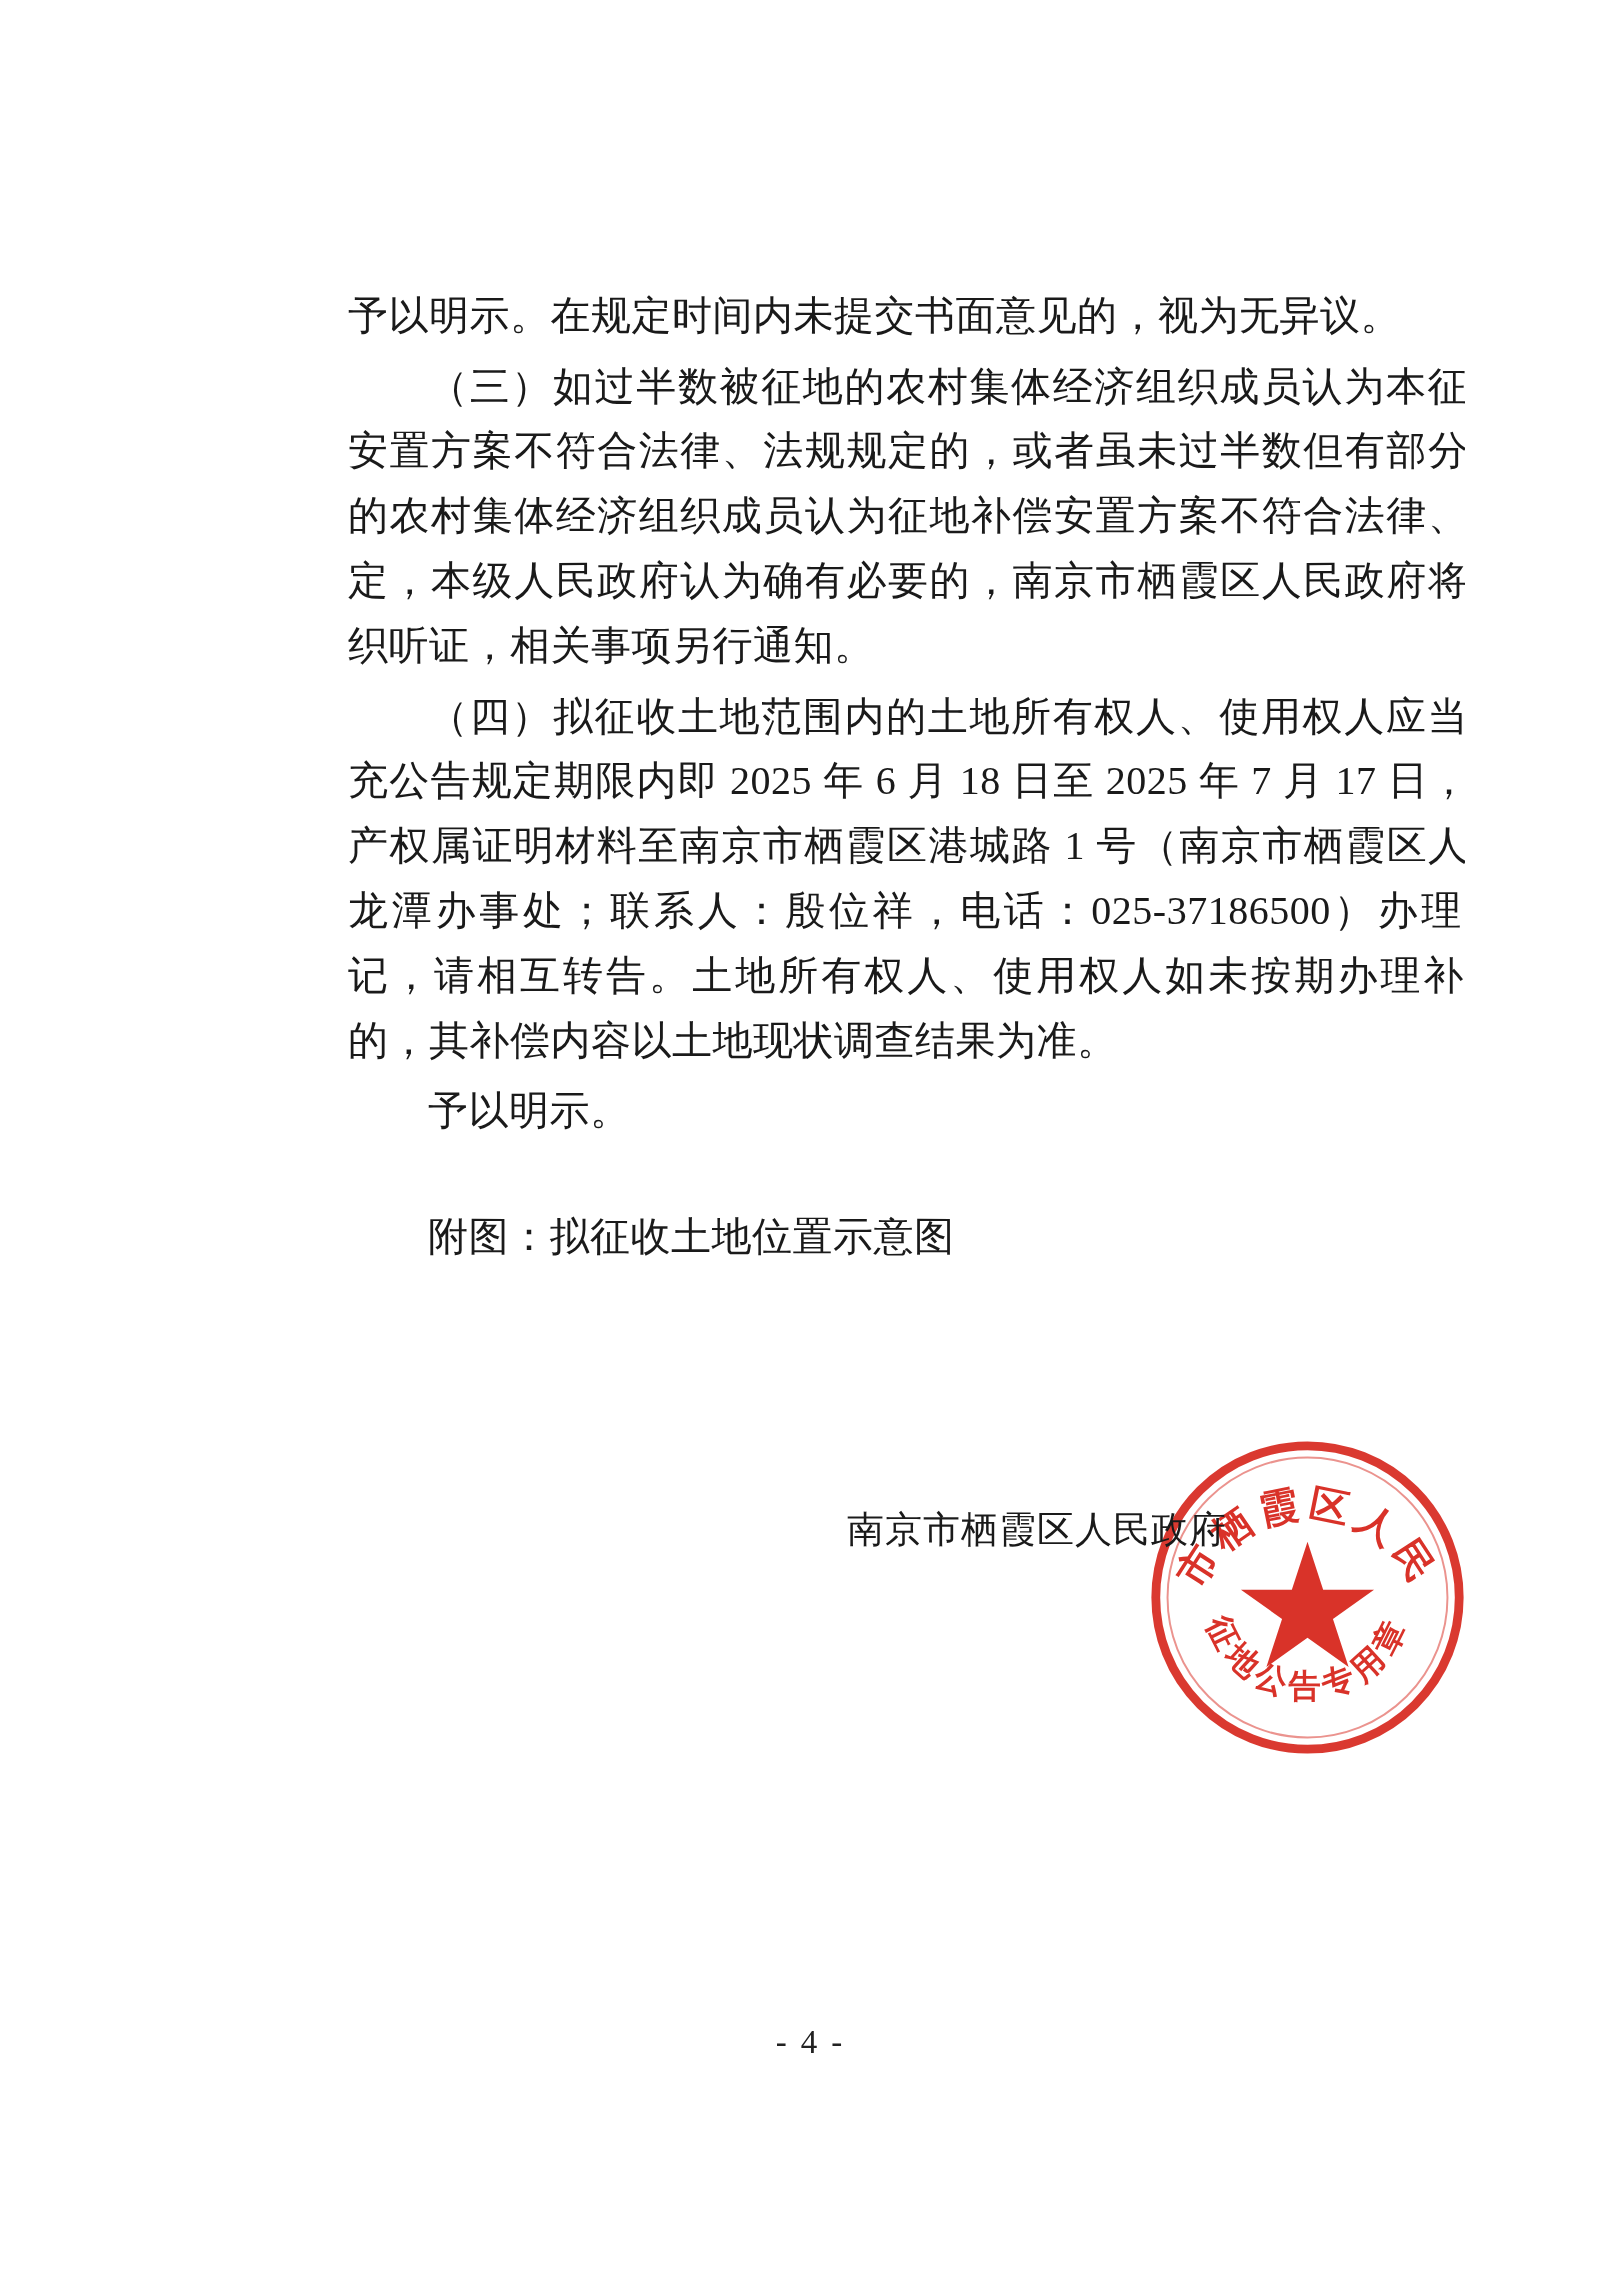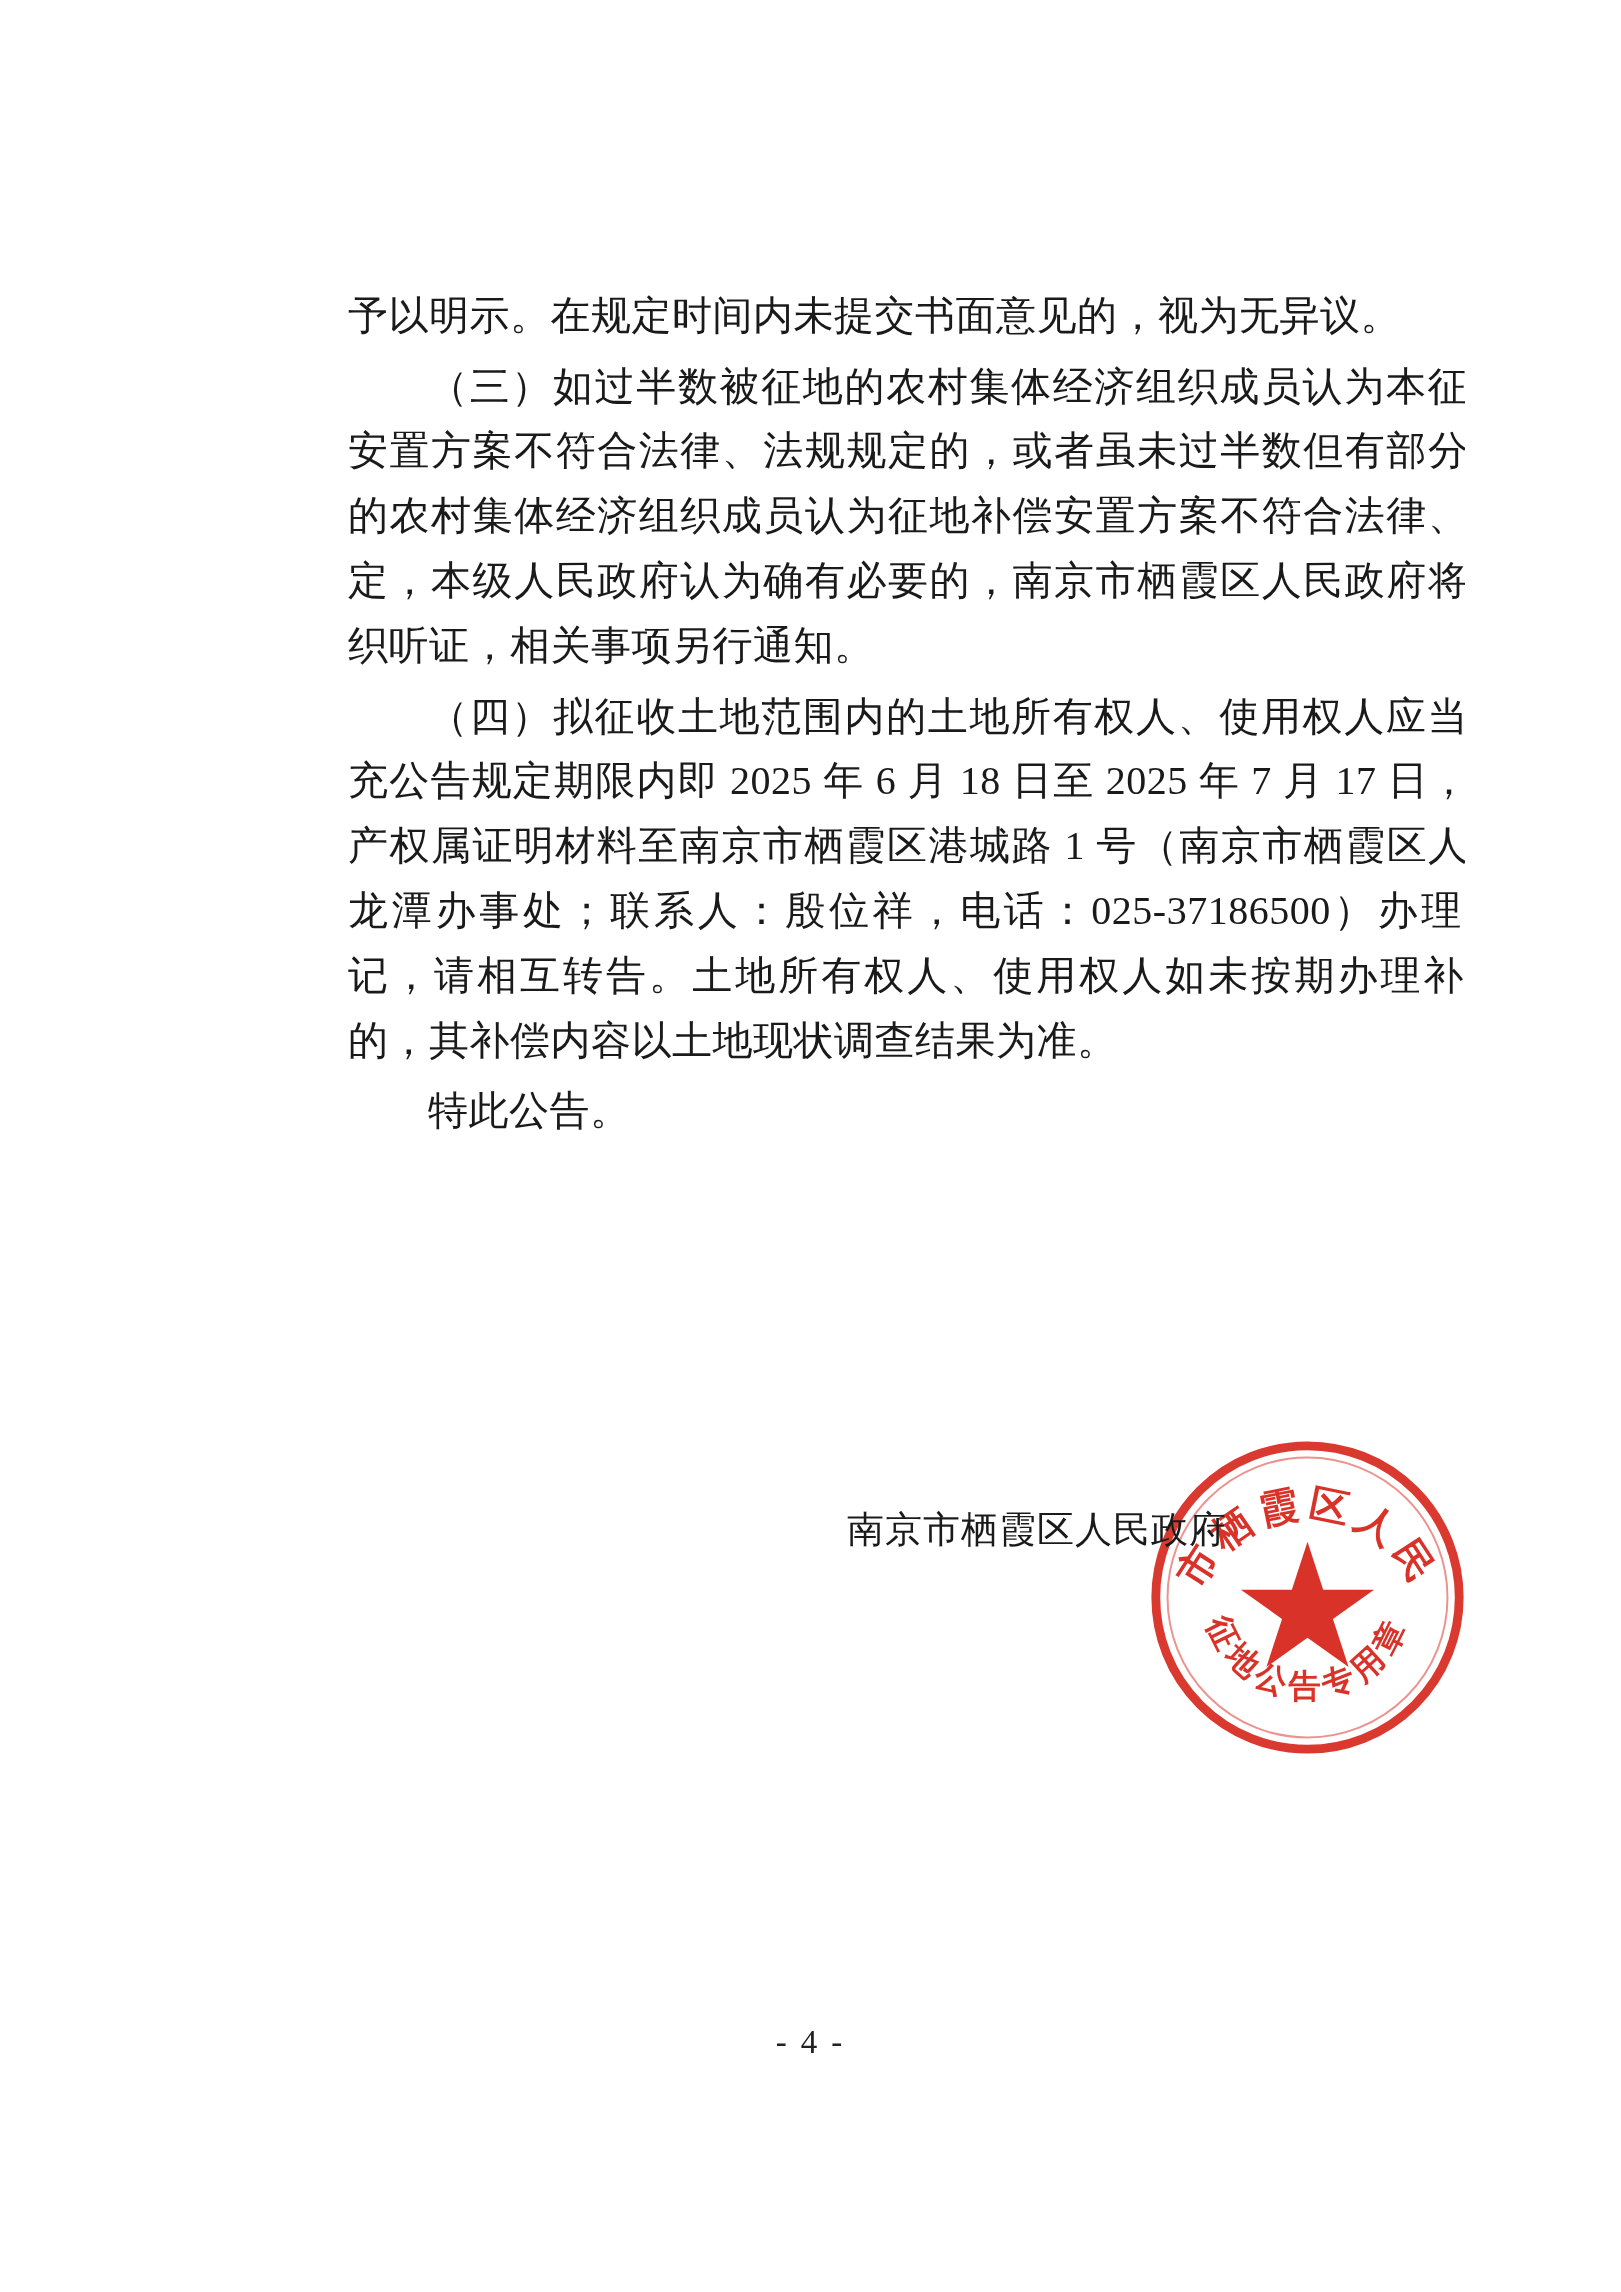--- a/index.html
+++ b/index.html
@@ -71,21 +71,22 @@
 </style>
 </head>
 <body>
 
 <div class="page">
 
   <div class="doc-body">
     <p class="para">予以明示。在规定时间内未提交书面意见的，视为无异议。</p>
     <p class="para indent">（三）如过半数被征地的农村集体经济组织成员认为本征地补偿安置方案不符合法律、法规规定的，或者虽未过半数但有部分被征地的农村集体经济组织成员认为征地补偿安置方案不符合法律、法规规定，本级人民政府认为确有必要的，南京市栖霞区人民政府将依法组织听证，相关事项另行通知。</p>
     <p class="para indent">（四）拟征收土地范围内的土地所有权人、使用权人应当在本补充公告规定期限内即 2025 年 6 月 18 日至 2025 年 7 月 17 日，持不动产权属证明材料至南京市栖霞区港城路 1 号（南京市栖霞区人民政府龙潭办事处；联系人：殷位祥，电话：025-37186500）办理补偿登记，请相互转告。土地所有权人、使用权人如未按期办理补偿登记的，其补偿内容以土地现状调查结果为准。</p>
-    <p class="para indent">特此公告。</p>
+    <p class="para indent">予以明示。</p>
+    <p class="para indent" style="margin-top:61px;">附图：拟征收土地位置示意图</p>
   </div>
 
   <div class="seal">
     <svg width="323" height="323" viewBox="0 0 330 330" xmlns="http://www.w3.org/2000/svg">
       <defs>
         <path id="sealTopArc" d="M 50,175 A 118,118 0 0 1 280,175" fill="none"></path>
         <path id="sealBottomArc" d="M 62,186 A 106,106 0 0 0 268,186" fill="none"></path>
       </defs>
       <circle cx="165" cy="165" r="155" fill="none" stroke="#d7281e" stroke-width="9" opacity="0.92"></circle>
       <circle cx="165" cy="165" r="143" fill="none" stroke="#d7281e" stroke-width="2" opacity="0.5"></circle>

